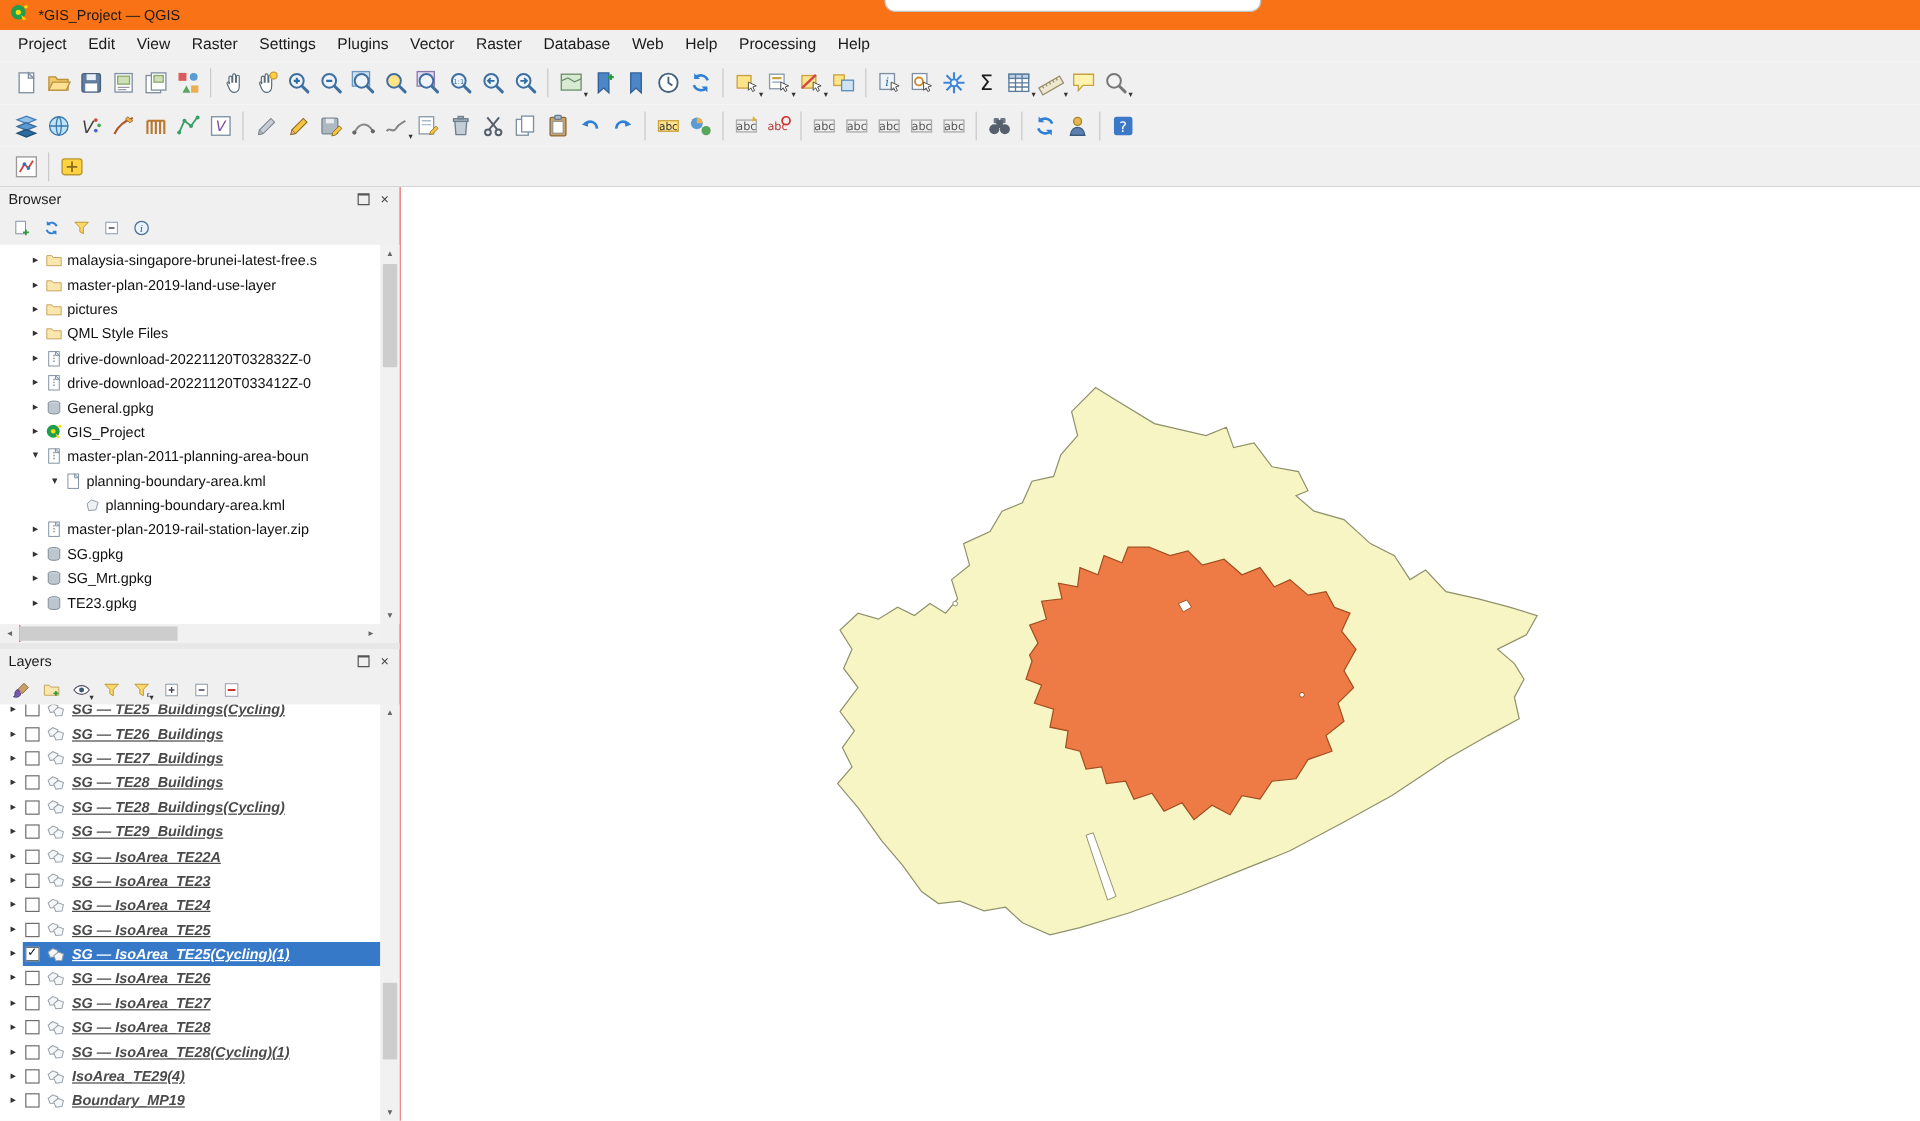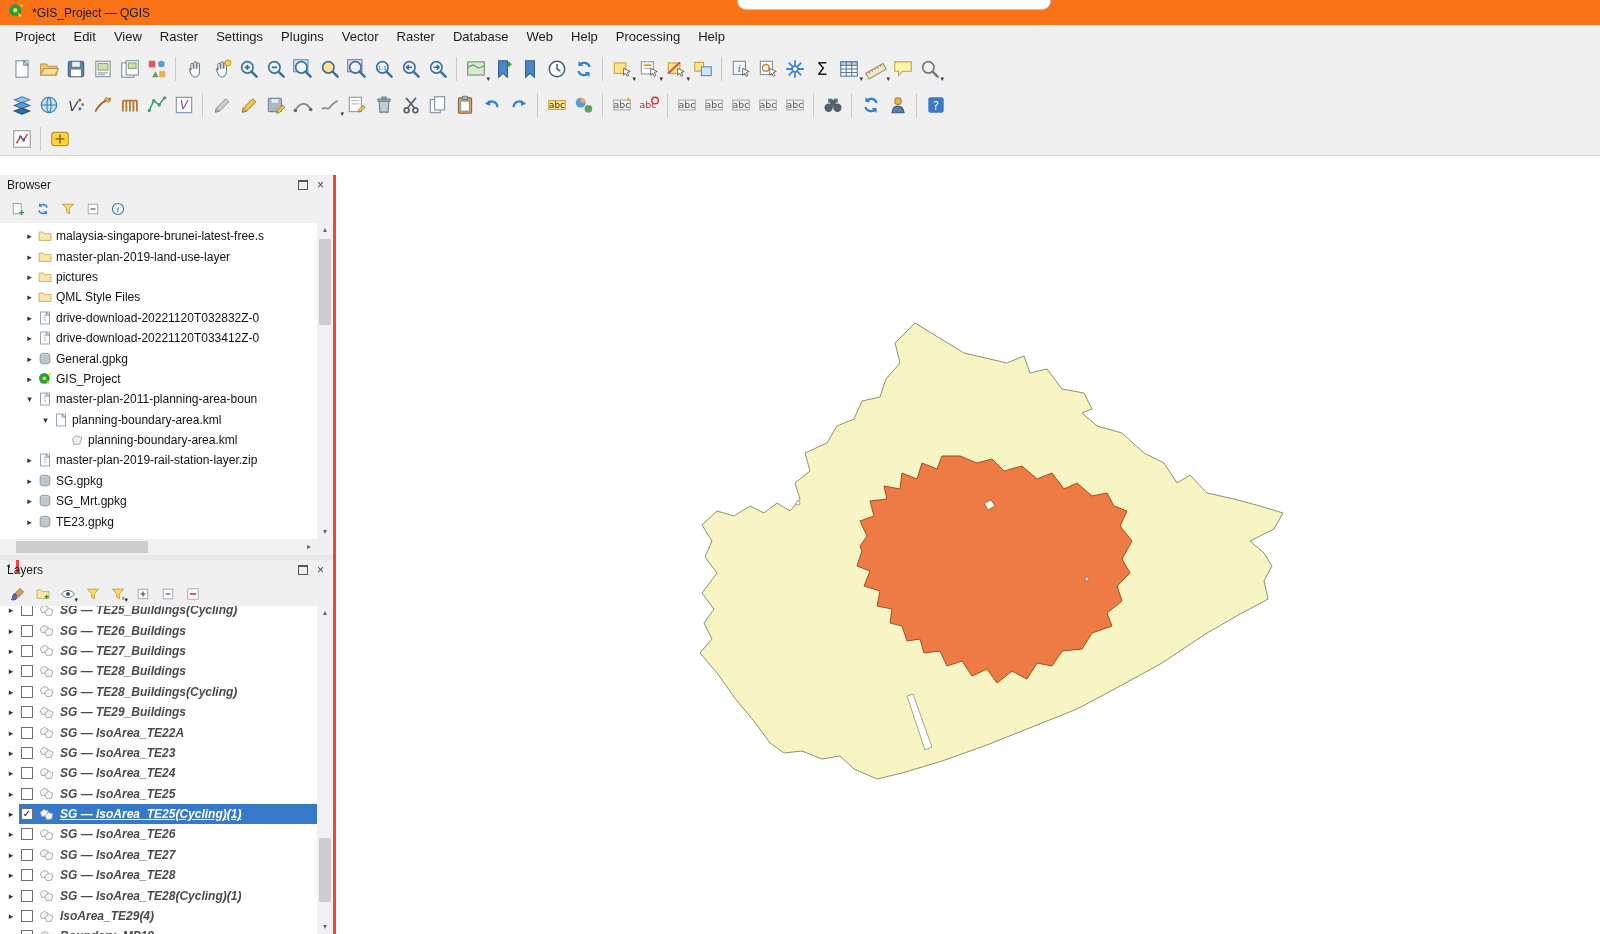--- a/index.html
+++ b/index.html
@@ -15,21 +15,21 @@
   #tb1{height:36px;} #tb2{height:35px;} #tb3{height:33px;}
   .tb-btn{width:27px;height:27px;position:relative;display:flex;align-items:center;
           justify-content:center;flex:none;border-radius:3px;}
   .pt-btn{width:19px;height:19px;position:relative;display:flex;align-items:center;
           justify-content:center;flex:none;}
   .tb-ic{display:flex;}
   .caret{position:absolute;right:-1px;bottom:0;font-size:7px;color:#333;
          font-family:"DejaVu Sans",sans-serif;line-height:1;}
   .tb-sep{width:1px;height:24px;background:#c9c9c9;margin:0 5px;flex:none;}
   .main{position:absolute;top:155px;left:0;right:0;bottom:0;display:flex;border-top:1px solid #d4d4d4;}
-  .left{width:333px;flex:none;position:relative;background:#f0f0f0;border-right:3px solid #ef4444;margin-top:19px;}
+  .left{width:333px;flex:none;position:relative;background:#f0f0f0;border-right:1px solid #ef4444;}
   .canvas{flex:1;background:#fff;position:relative;}
   #map-svg{position:absolute;left:0;top:0;}
   .panel{position:absolute;left:0;right:0;}
   #browser-panel{top:0;height:380px;}
   #layers-panel{top:385px;bottom:0;}
   .splitter{position:absolute;top:380px;height:5px;left:0;right:0;background:#e8e8e8;}
   .p-head{height:20px;display:flex;align-items:center;padding:0 5px 0 7px;font-size:12px;}
   .p-title{flex:1;}
   .p-btn{width:15px;height:15px;display:flex;align-items:center;justify-content:center;
          color:#444;font-size:12px;margin-left:3px;}
@@ -55,21 +55,21 @@
   .llist{position:absolute;top:46px;left:0;width:317px;bottom:0;background:#fff;
          overflow:hidden;font-size:12px;}
   .llist-inner{margin-top:-6px;}
   .lrow{height:20.4px;display:flex;align-items:center;padding-left:3px;white-space:nowrap;}
   .lrow .exp{width:16px;}
   .lbody{flex:1;display:flex;align-items:center;height:100%;gap:5px;padding-left:2px;}
   .cb{width:12px;height:12px;border:1px solid #6e6e6e;background:#fff;flex:none;display:flex;
       align-items:center;justify-content:center;font-size:10px;color:#111;line-height:1;
       font-family:"DejaVu Sans",sans-serif;box-sizing:border-box;}
   .licon{display:flex;flex:none;}
-  .llabel{font-weight:bold;font-style:italic;color:#4a4a4a;}
+  .llabel{font-weight:bold;font-style:italic;color:#4a4a4a;text-decoration:underline;}
   .lrow.selected .llabel{color:#fff;text-decoration:underline;}
 </style>
 </head>
 <body>
 
 <div class="app">
 
   <div class="titlebar">
     <span class="app-icon" id="app-logo"><svg width="18" height="18" viewBox="0 0 20 20">
           <circle cx="9.2" cy="9.2" r="6.7" fill="#209e4f"></circle>

